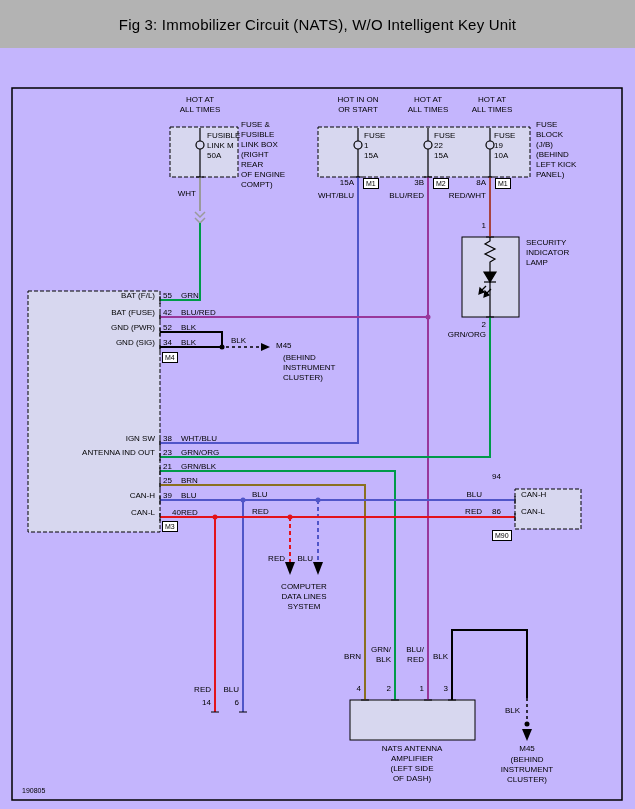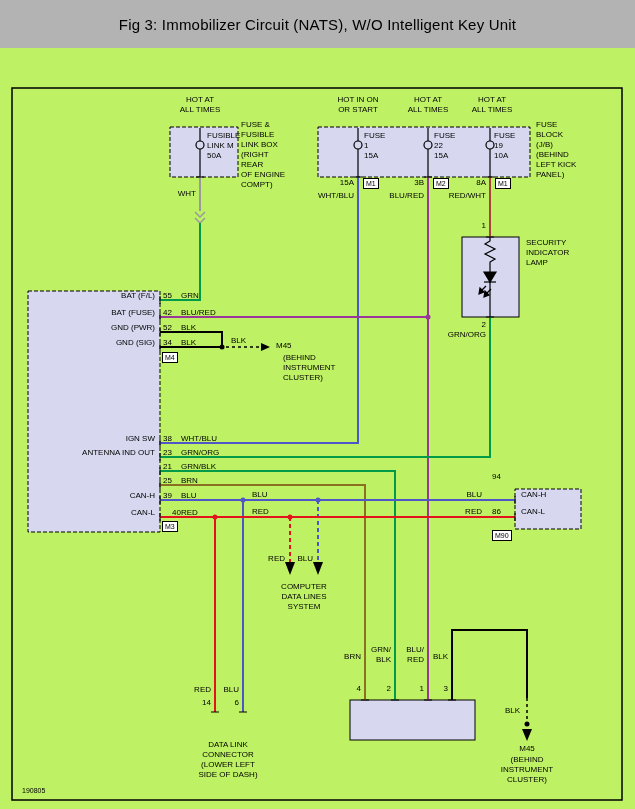--- a/index.html
+++ b/index.html
@@ -1,18 +1,18 @@
 <!DOCTYPE html>
 <html><head>
 <meta charset="utf-8">
 <style>
   *{margin:0;padding:0;box-sizing:border-box}
   html,body{width:635px;height:809px;background:#fff}
   body{font-family:"Liberation Sans",sans-serif;color:#000;position:relative;overflow:hidden}
-  .page{position:absolute;left:0;top:0;width:635px;height:809px;background:#bef264}
+  .page{position:absolute;left:0;top:0;width:635px;height:809px;background:#c4b5fd}
   .titlebar{position:absolute;left:0;top:0;width:635px;height:48px;background:#b3b3b3;display:flex;align-items:center;justify-content:center}
   .titlebar .t{font-size:15px;letter-spacing:.2px}
   svg.diagram{position:absolute;left:0;top:0}
   .lbl{position:absolute;font-size:8px;line-height:10px;white-space:pre-line}
   .ar{transform:translateX(-100%);text-align:right}
   .ac{transform:translateX(-50%);text-align:center}
   .chip{position:absolute;font-size:7px;line-height:9px;border:1px solid #000;background:#fff;padding:0 2px;white-space:nowrap}
   .sm{font-size:7px;line-height:9px}
   .comp{fill:#d7d7ef;stroke:#000;stroke-width:1}
   .dash{stroke-dasharray:4 2}
@@ -229,35 +229,35 @@
   <div class="lbl ar" style="left:285px;top:554px">RED</div>
   <div class="lbl ar" style="left:313px;top:554px">BLU</div>
   <div class="lbl ac" style="left:304px;top:582px">COMPUTER
 DATA LINES
 SYSTEM</div>
 
   <div class="lbl ar" style="left:211px;top:685px">RED</div>
   <div class="lbl ar" style="left:239px;top:685px">BLU</div>
   <div class="lbl ar" style="left:211px;top:698px">14</div>
   <div class="lbl ar" style="left:239px;top:698px">6</div>
-  <div class="lbl ac" style="left:228px;top:740px">DATA LINK
-CONNECTOR
-(LOWER LEFT
-SIDE OF DASH)</div>
 
   <div class="lbl ar" style="left:361px;top:652px">BRN</div>
   <div class="lbl ar" style="left:391px;top:645px">GRN/
 BLK</div>
   <div class="lbl ar" style="left:424px;top:645px">BLU/
 RED</div>
   <div class="lbl ar" style="left:448px;top:652px">BLK</div>
   <div class="lbl ar" style="left:361px;top:684px">4</div>
   <div class="lbl ar" style="left:391px;top:684px">2</div>
   <div class="lbl ar" style="left:424px;top:684px">1</div>
   <div class="lbl ar" style="left:448px;top:684px">3</div>
+  <div class="lbl ac" style="left:412px;top:744px">NATS ANTENNA
+AMPLIFIER
+(LEFT SIDE
+OF DASH)</div>
 
   <div class="lbl ar" style="left:520px;top:706px">BLK</div>
   <div class="lbl ac" style="left:527px;top:744px">M45</div>
   <div class="lbl ac" style="left:527px;top:755px">(BEHIND
 INSTRUMENT
 CLUSTER)</div>
 
   <div class="lbl sm" style="left:22px;top:786px">190805</div>
 
 </div>

